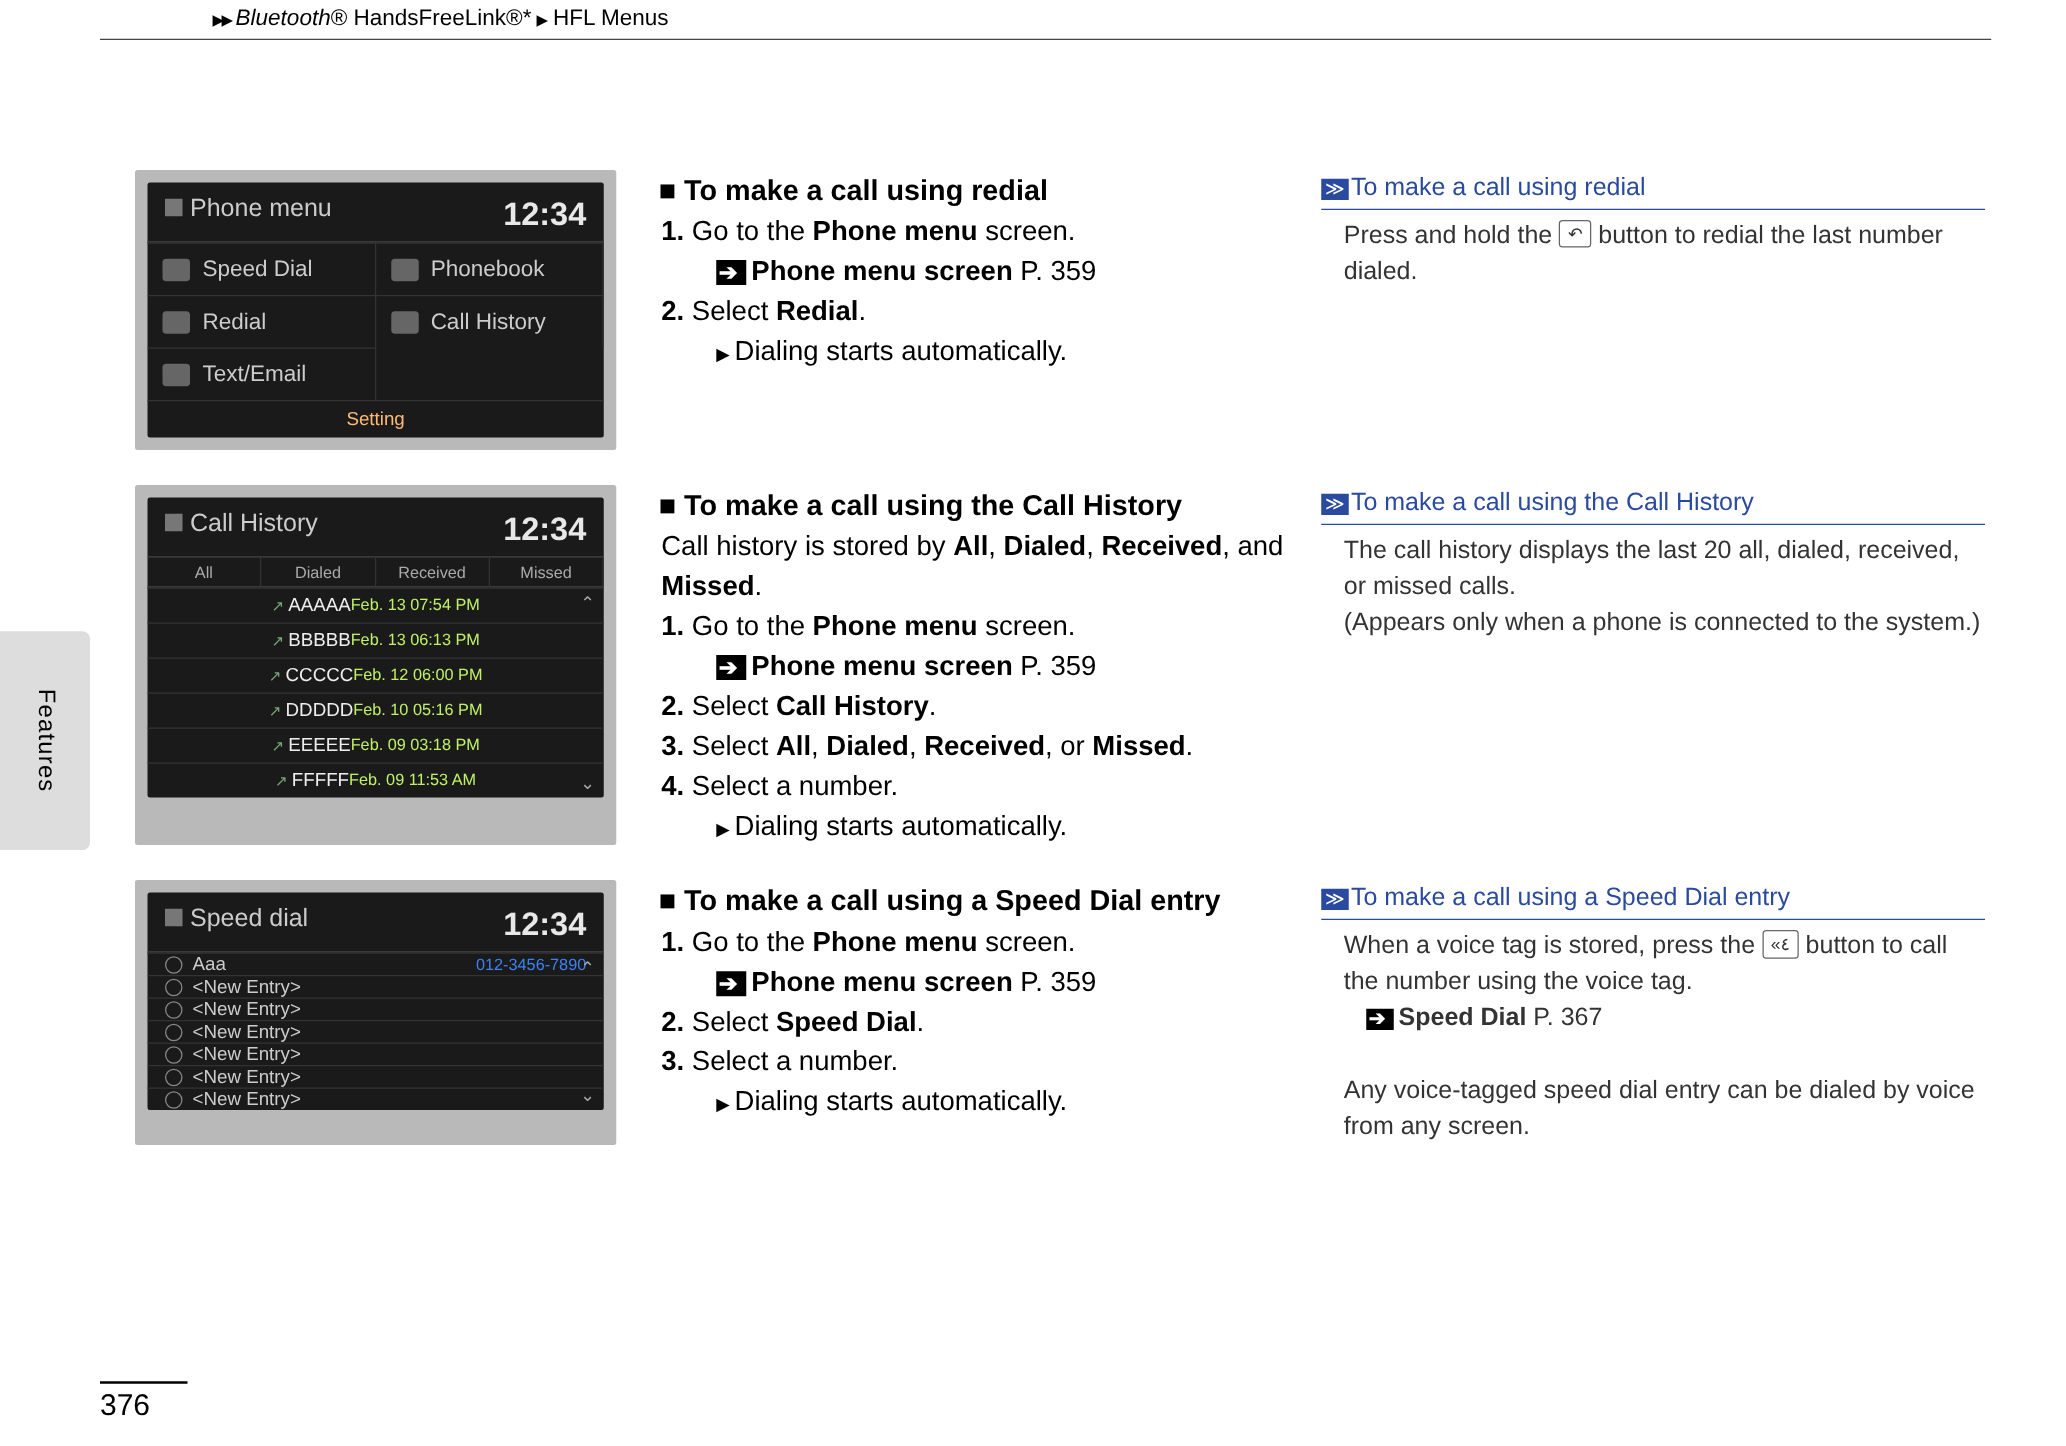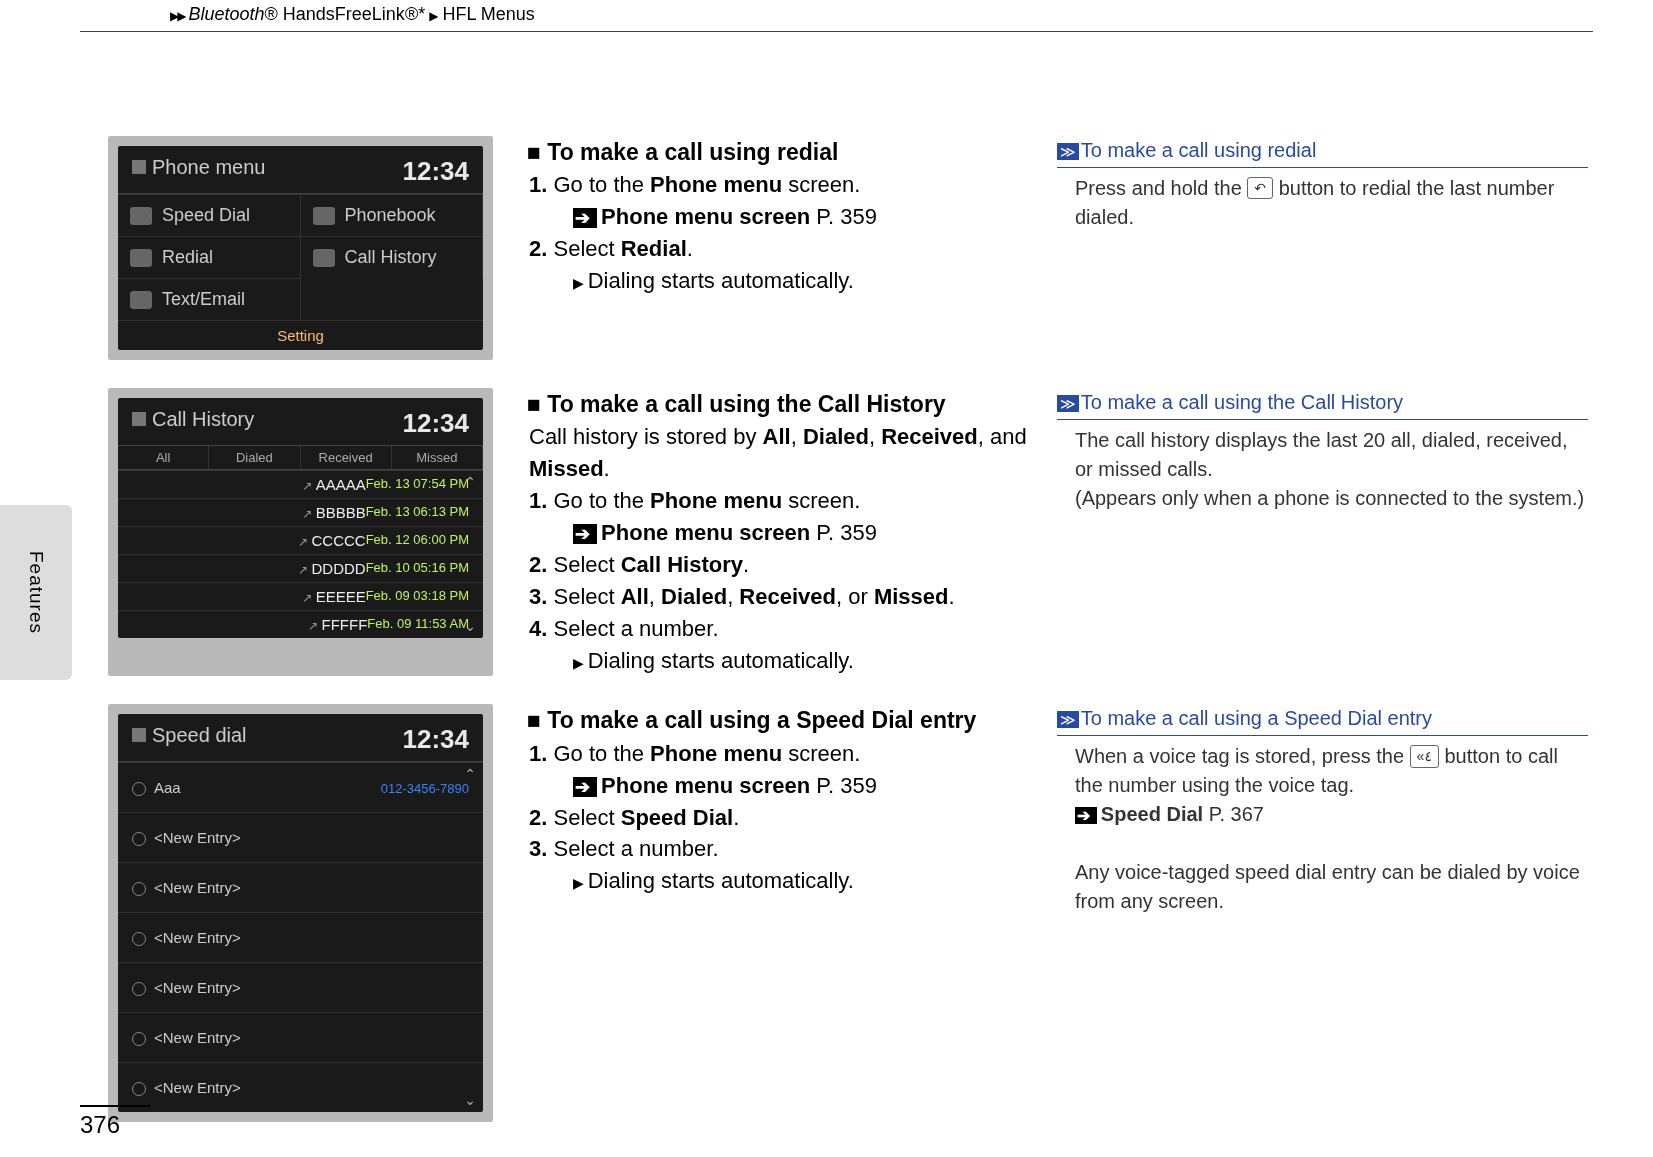--- a/index.html
+++ b/index.html
@@ -94,38 +94,38 @@
     color: #fdba74;
     border-top: 1px solid #333;
   }
 
   .tabs-row { display:flex; border-bottom:1px solid #444; }
   .tabs-row div {
     flex:1; text-align:center; font-size:13px; color:#aaa;
     padding: 4px 0; border-right:1px solid #333;
   }
   .hist-row {
-    display:flex; justify-content:flex-end;
+    display:flex; justify-content:center;
     padding: 5px 14px; border-top:1px solid #333;
     font-size: 15px;
   }
   .hist-row .nm { color:#eee; }
   .hist-row .nm::before { content:"↗ "; color:#7a7; font-size:12px; }
   .hist-row .dt { color:#bef264; font-size:13px; }
   .scrollcol {
     position:absolute; right:2px; top:0; bottom:0; width:22px;
     display:flex; flex-direction:column; justify-content:space-between;
     align-items:center; padding:4px 0;
   }
   .scrollcol span { color:#aaa; font-size:14px; }
   .hist-body { position:relative; }
 
   .sd-row {
-    display:flex; padding: 16px 14px; border-top:1px solid #333;
-    font-size:15px; color:#ccc; align-items:flex-end;
+    display:flex; padding: 0 14px; border-top:1px solid #333;
+    font-size:15px; color:#ccc; align-items:center;
   }
   .sd-row .pico { width:14px; height:14px; border:1px solid #888; border-radius:50%; margin-right:8px; }
   .sd-row .num { margin-left:auto; color:#3b82f6; font-size:13px; }
 
   .instructions {
     flex: 0 0 530px;
     width: 530px;
     font-size: 22px;
     line-height: 1.45;
   }
@@ -164,21 +164,21 @@
   }
   .side-body { padding: 0 2px 0 18px; }
   .key-icon {
     display:inline-block;
     border:1px solid #666;
     border-radius:3px;
     padding: 0 6px;
     font-size: 14px;
     vertical-align: 2px;
   }
-  .side-xref { font-weight:bold; }
+  .side-xref { margin-left: 18px; font-weight:bold; }
   .side-xref::before { content:"➔ "; background:#000; color:#fff; padding:0 2px; margin-right:4px; font-size:16px; }
   .side-xref .pg { font-weight: normal; }
 
   .pagenum {
     position: absolute;
     left: 80px;
     bottom: 18px;
     font-size: 24px;
     border-top: 2px solid #000;
     padding-top: 4px;

